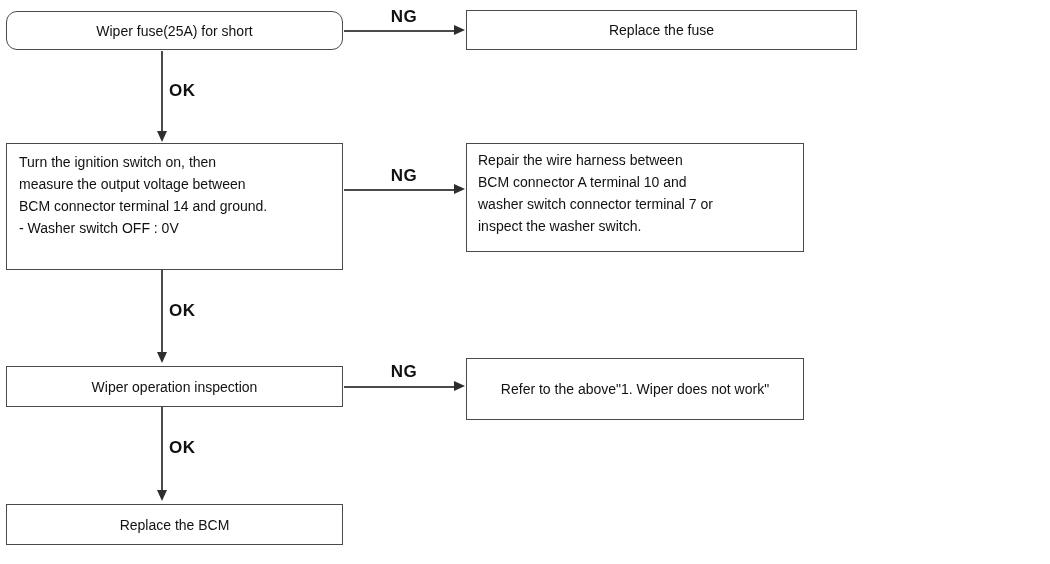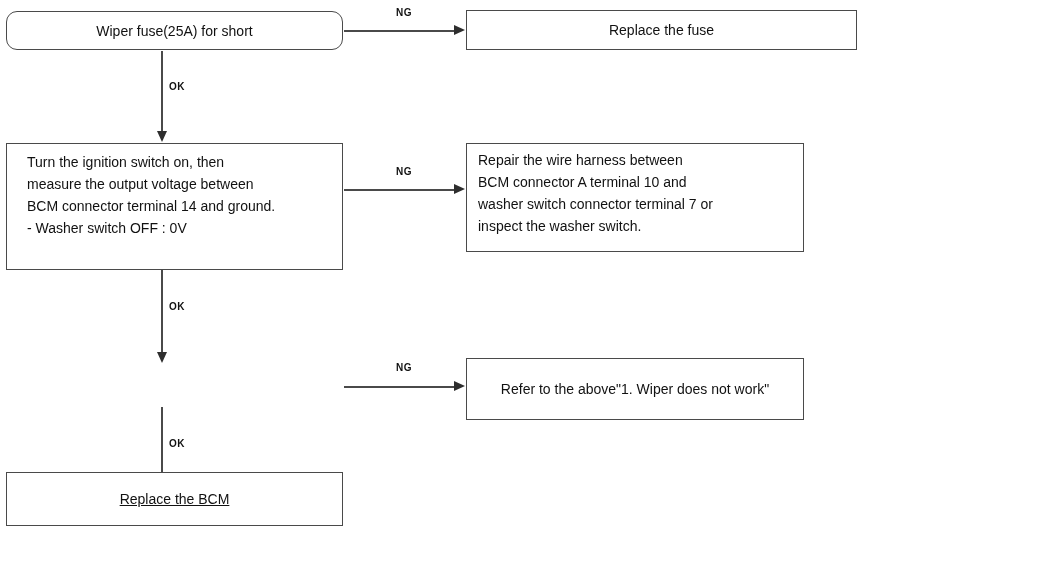--- a/index.html
+++ b/index.html
@@ -24,21 +24,21 @@
     font-size: 14px;
     color: #111111;
   }
   .box.center {
     display: flex;
     align-items: center;
     justify-content: center;
     text-align: center;
   }
   .box.multi {
-    padding: 7px 20px;
+    padding: 7px 12px;
     line-height: 22px;
     text-align: left;
   }
   .box.center-multi {
     display: flex;
     align-items: center;
     justify-content: center;
     text-align: center;
     line-height: 22px;
   }
@@ -64,21 +64,21 @@
     position: absolute;
     width: 0;
     height: 0;
     border-left: 5.5px solid transparent;
     border-right: 5.5px solid transparent;
     border-top: 11px solid #2e2e2e;
   }
   .edge-label {
     position: absolute;
     font-weight: bold;
-    font-size: 10px;
+    font-size: 17px;
     letter-spacing: 0.5px;
     color: #111111;
   }
   .edge-label.ng {
     width: 52px;
     text-align: center;
   }
 </style>
 </head>
 <body>
@@ -116,31 +116,34 @@
     <div>Repair the wire harness between</div>
     <div>BCM connector A terminal 10 and</div>
     <div>washer switch connector terminal 7 or</div>
     <div>inspect the washer switch.</div>
   </div>
 
   <div class="vline" style="left:161px; top:270px; height:82px;"></div>
   <div class="arrow-down" style="left:156.5px; top:352px;"></div>
   <div class="edge-label" style="left:169px; top:301px;">OK</div>
 
+  <div class="box center" style="left:6px; top:366px; width:337px; height:41px;">
+    <span>Wiper operation inspection</span>
+  </div>
 
   <div class="edge-label ng" style="left:378px; top:362px;">NG</div>
   <div class="hline" style="left:344px; top:386px; width:110px;"></div>
   <div class="arrow-right" style="left:454px; top:381px;"></div>
 
   <div class="box center-multi" style="left:466px; top:358px; width:338px; height:62px;">
     <div>Refer to the above</div>
     <div>"1. Wiper does not work"</div>
   </div>
 
   <div class="vline" style="left:161px; top:407px; height:83px;"></div>
   <div class="arrow-down" style="left:156.5px; top:490px;"></div>
   <div class="edge-label" style="left:169px; top:438px;">OK</div>
 
-  <div class="box center" style="left:6px; top:472px; width:337px; height:54px;text-decoration:underline;">
+  <div class="box center" style="left:6px; top:504px; width:337px; height:41px;">
     <span>Replace the BCM</span>
   </div>
 
 </div>
 
 </body></html>

